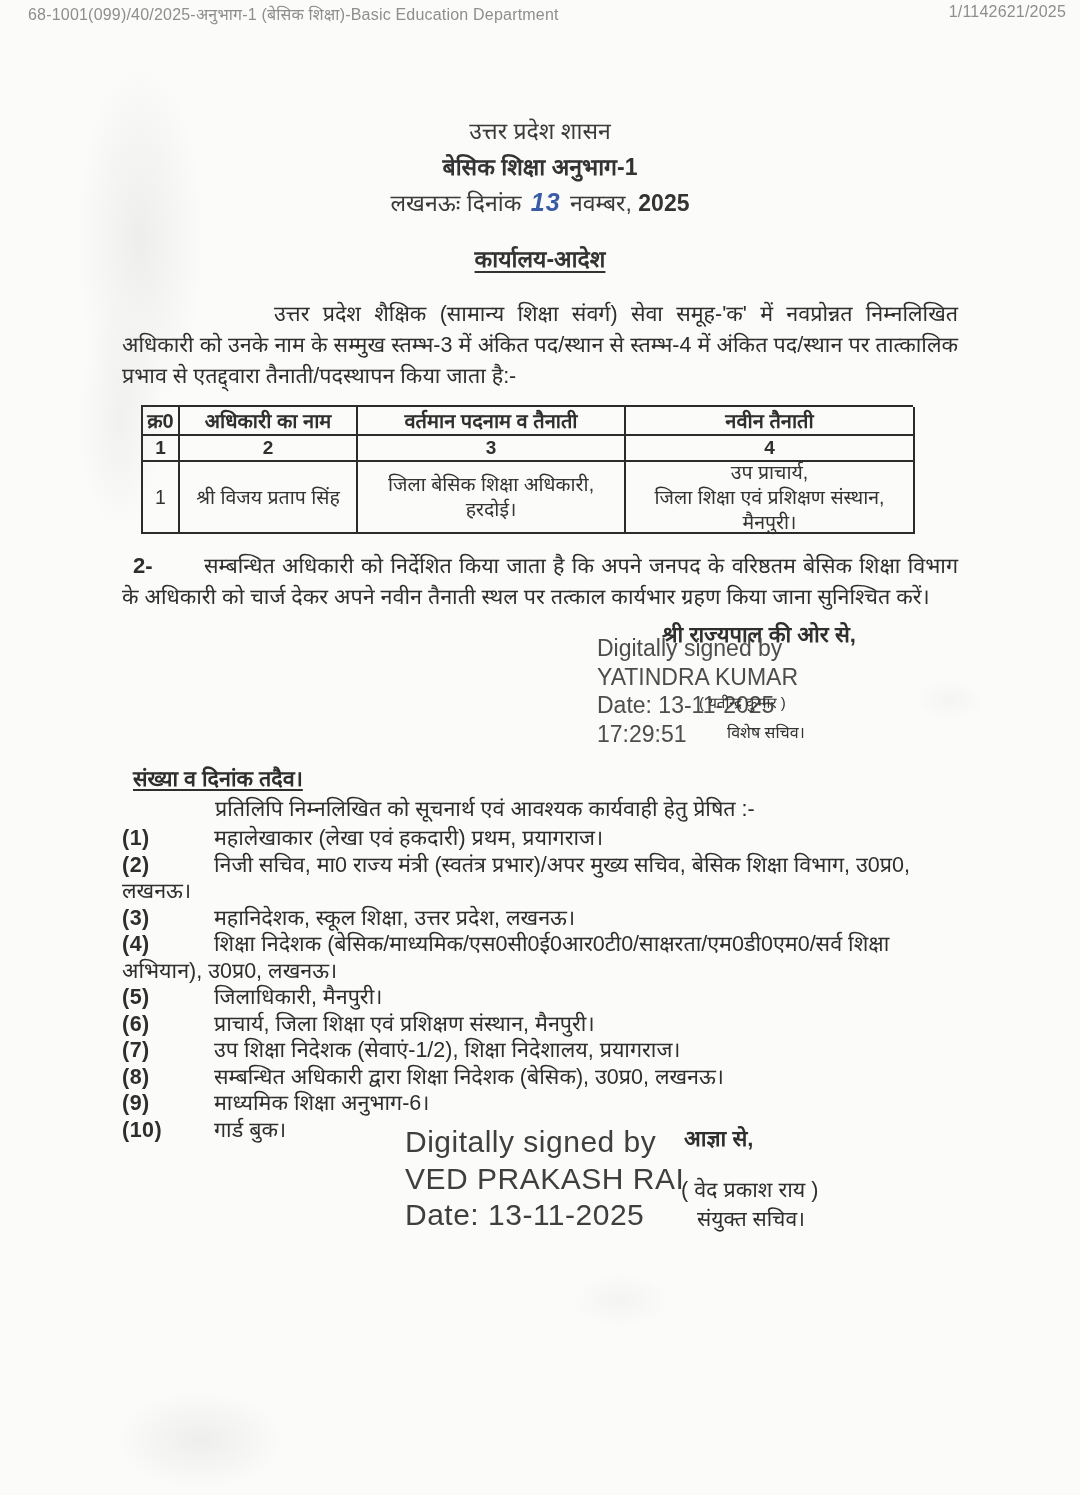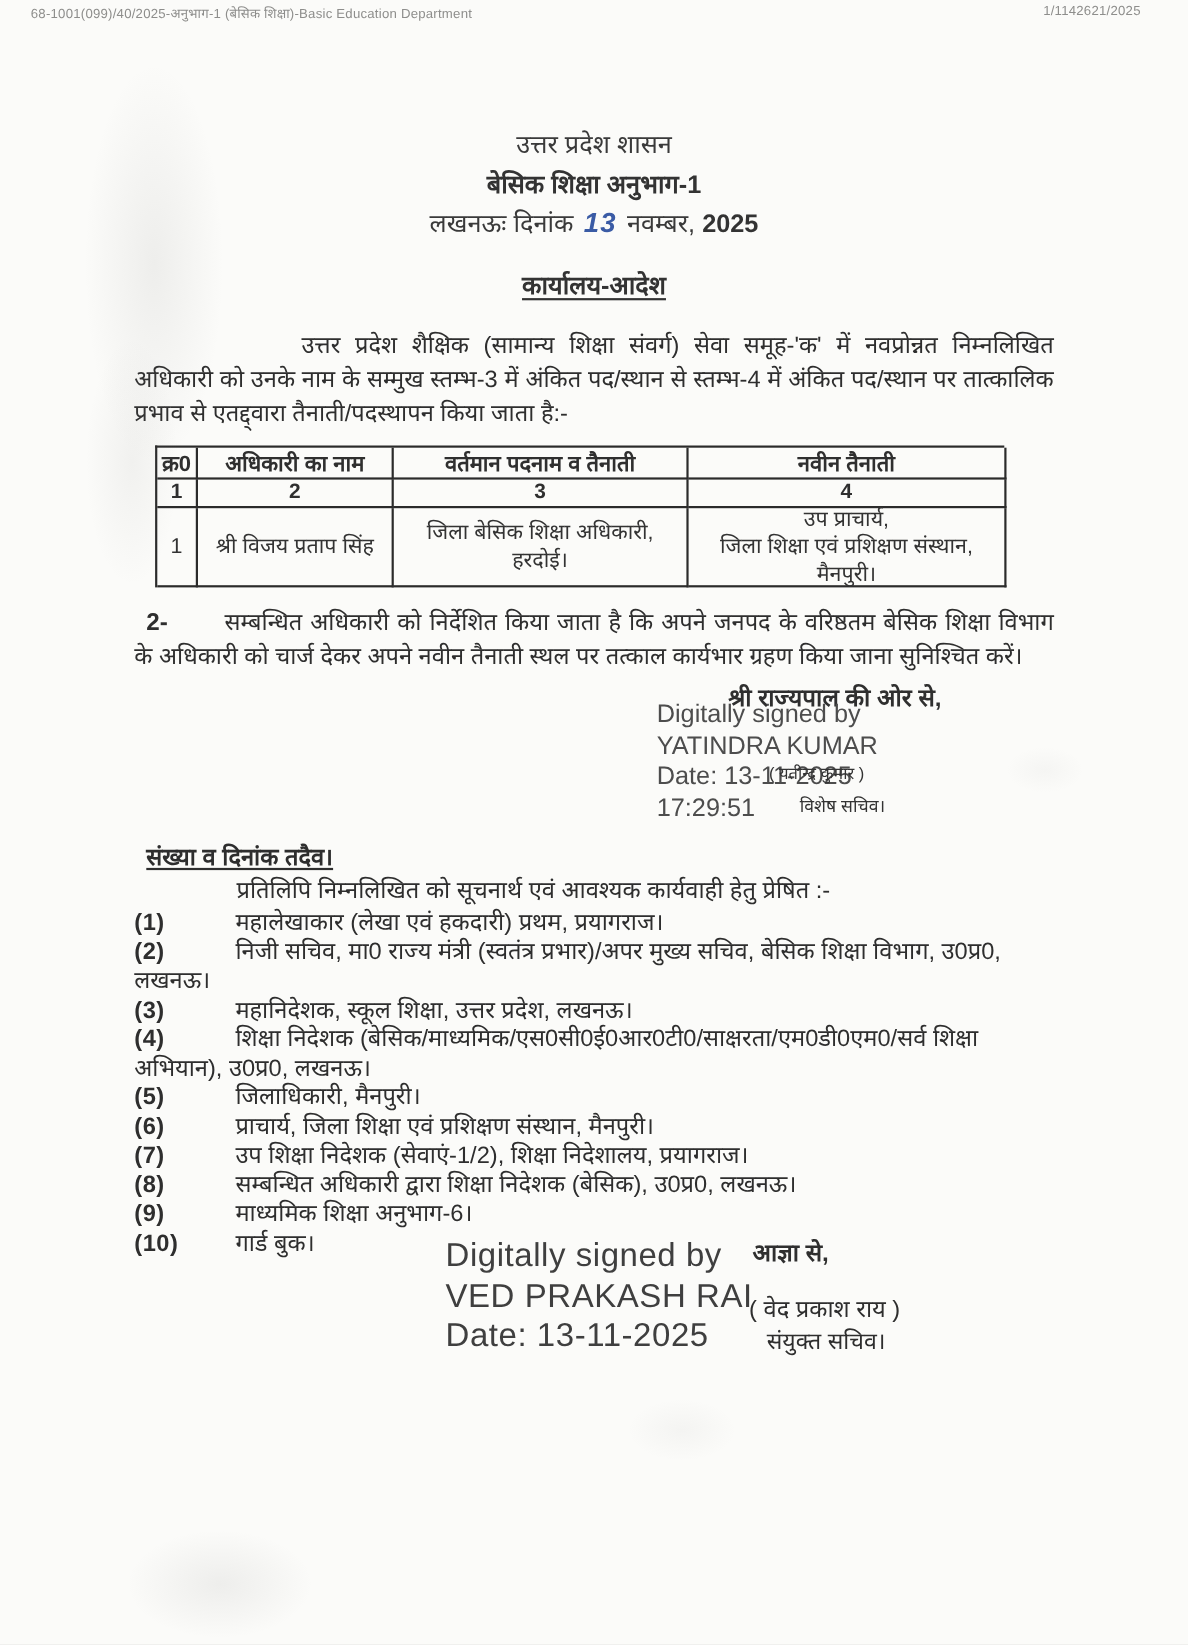--- a/index.html
+++ b/index.html
@@ -23,23 +23,23 @@
       radial-gradient(ellipse 90px 260px at 140px 240px, rgba(120,120,118,0.10), transparent 70%),
       radial-gradient(ellipse 60px 160px at 120px 420px, rgba(120,120,118,0.08), transparent 70%),
       radial-gradient(ellipse 120px 70px at 200px 1440px, rgba(120,120,118,0.10), transparent 70%),
       radial-gradient(ellipse 70px 40px at 620px 1300px, rgba(130,130,128,0.06), transparent 70%),
       radial-gradient(ellipse 50px 30px at 950px 700px, rgba(130,130,128,0.05), transparent 70%);
     pointer-events: none;
   }
 
   
   .doc-header {
-    position: absolute; top: 3px; left: 28px; right: 43px;
+    position: absolute; top: 3px; left: 28px; right: 14px;
     display: flex; justify-content: space-between;
-    font-size: 12px; color: #8e8e8c; letter-spacing: 0.2px; text-align: center;
+    font-size: 16px; color: #8e8e8c; letter-spacing: 0.2px; text-align: center;
   }
 
   
   .title-block { padding-top: 114px; text-align: center; }
   .title-line1 { font-size: 23px; color: #3a3a3a; }
   .title-line2 { font-size: 23px; font-weight: bold; color: #333; margin-top: 4px; }
   .title-line3 { font-size: 23px; color: #3a3a3a; margin-top: 4px; }
   .date-day {
     color: #3a5ba5; font-style: italic; font-weight: bold;
     font-size: 25px; letter-spacing: 1px; padding: 0 3px;

